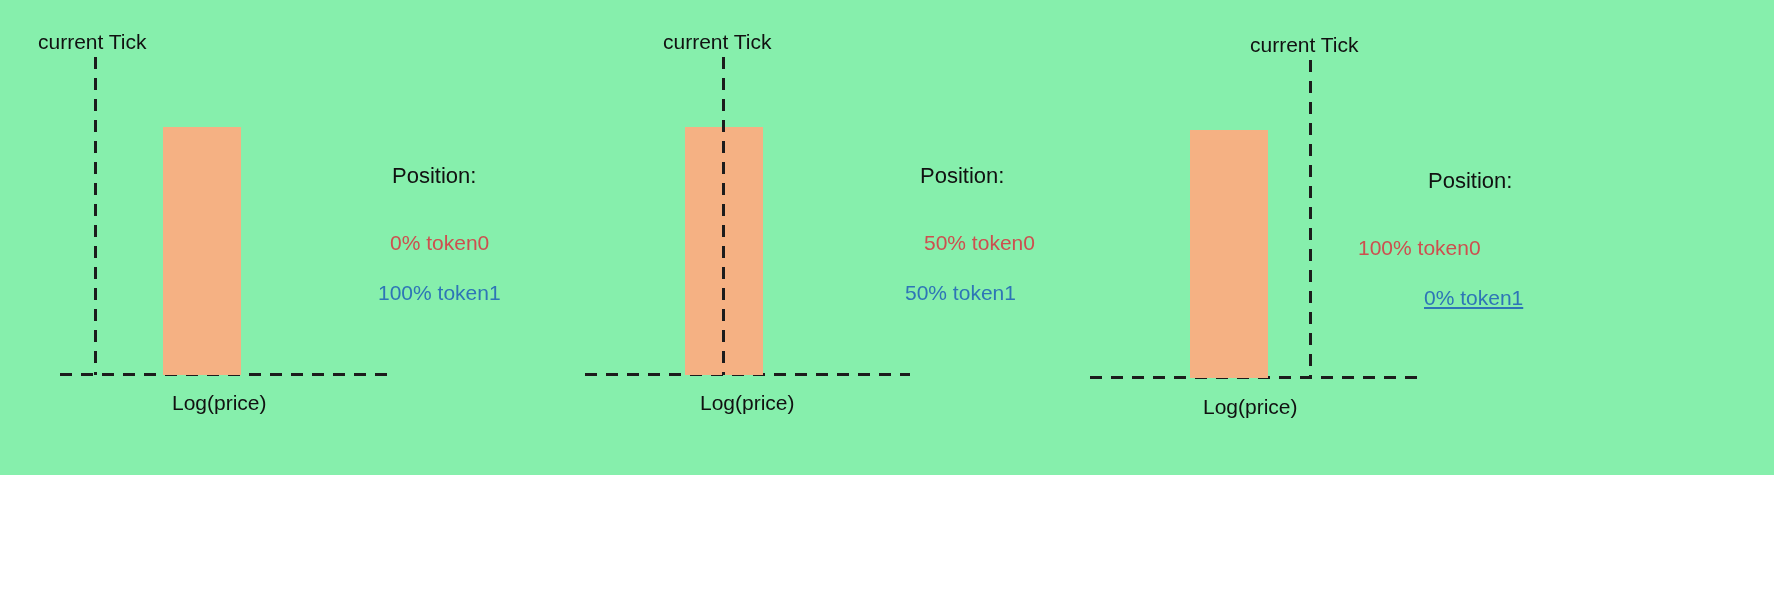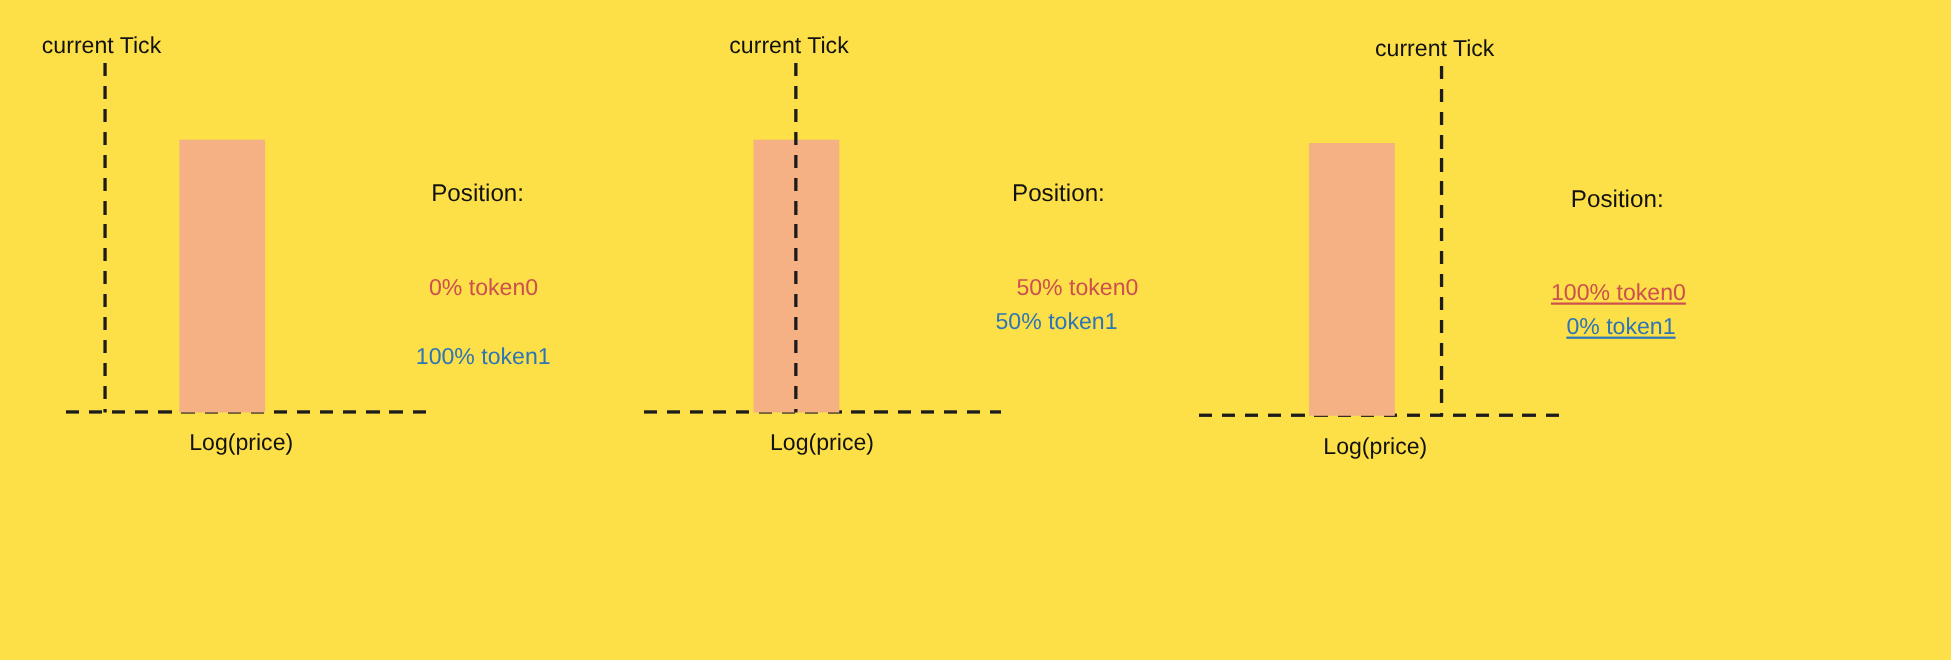--- a/index.html
+++ b/index.html
@@ -4,66 +4,66 @@
 <style>
   :root{
     --bar:#F5B183;
     --token0_text:#CD4F4F;
     --token1_text:#2E75B6;
     --line:#1C1C1C;
     --text:#111111;
   }
   html,body{margin:0;padding:0;background:#ffffff;}
   body{font-family:"Liberation Sans", sans-serif;}
-  #canvas{position:relative;width:1774px;height:600px;background:#fde047;overflow:hidden;}
+  #canvas{position:relative;width:1774px;height:475px;background:#86efac;overflow:hidden;}
 
   .label{position:absolute;font-size:21px;color:var(--text);white-space:nowrap;}
 
   .tick-line{
     position:absolute;width:3px;z-index:3;
     background:repeating-linear-gradient(180deg, var(--line) 0 12px, transparent 12px 21px);
   }
   .axis{
     position:absolute;height:3px;z-index:1;
     background:repeating-linear-gradient(90deg, var(--line) 0 12px, transparent 12px 21px);
   }
   .bar{position:absolute;width:78px;background:var(--bar);z-index:2;}
 
   .pos-title{font-size:22px;text-align:center;}
-  .token0{color:var(--token0_text);font-size:21px;margin-top:19px;}
+  .token0{color:var(--token0_text);font-size:21px;}
   .token1{color:var(--token1_text);font-size:21px;}
 
   
   #p1 .tick-label{left:38px;top:30px;}
   #p1 .tick-line{left:94px;top:57px;height:318px;}
   #p1 .bar{left:163px;top:127px;height:248px;}
   #p1 .axis{left:60px;top:373px;width:330px;}
   #p1 .axis-label{left:172px;top:391px;}
   #p1 .pos-title{left:392px;top:163px;}
   #p1 .token0{left:390px;top:231px;}
-  #p1 .token1{left:378px;top:281px;margin-top:32px;}
+  #p1 .token1{left:378px;top:281px;}
 
   
   #p2 .tick-label{left:663px;top:30px;}
   #p2 .tick-line{left:722px;top:57px;height:318px;}
   #p2 .bar{left:685px;top:127px;height:248px;}
   #p2 .axis{left:585px;top:373px;width:325px;}
   #p2 .axis-label{left:700px;top:391px;}
   #p2 .pos-title{left:920px;top:163px;}
   #p2 .token0{left:924px;top:231px;}
   #p2 .token1{left:905px;top:281px;}
 
   
   #p3 .tick-label{left:1250px;top:33px;}
   #p3 .tick-line{left:1309px;top:60px;height:318px;}
   #p3 .bar{left:1190px;top:130px;height:248px;}
   #p3 .axis{left:1090px;top:376px;width:330px;}
   #p3 .axis-label{left:1203px;top:395px;}
   #p3 .pos-title{left:1428px;top:168px;}
-  #p3 .token0{left:1410px;top:236px;text-decoration:underline;}
+  #p3 .token0{left:1358px;top:236px;}
   #p3 .token1{left:1424px;top:286px;text-decoration:underline;}
 </style>
 </head>
 <body>
 
 <div id="canvas">
 
   <div id="p1">
     <div class="label tick-label">current Tick</div>
     <div class="tick-line"></div>

